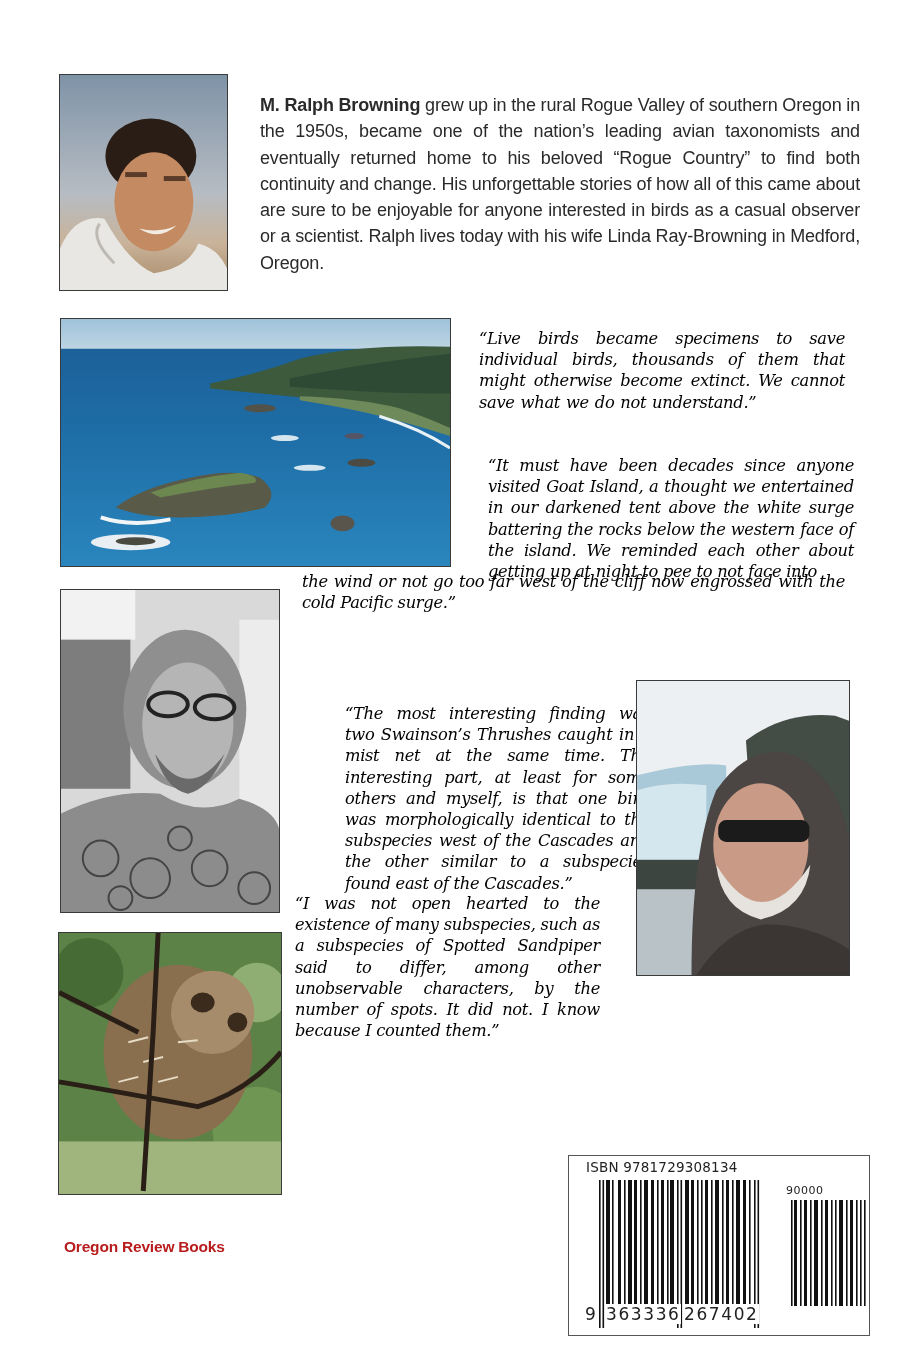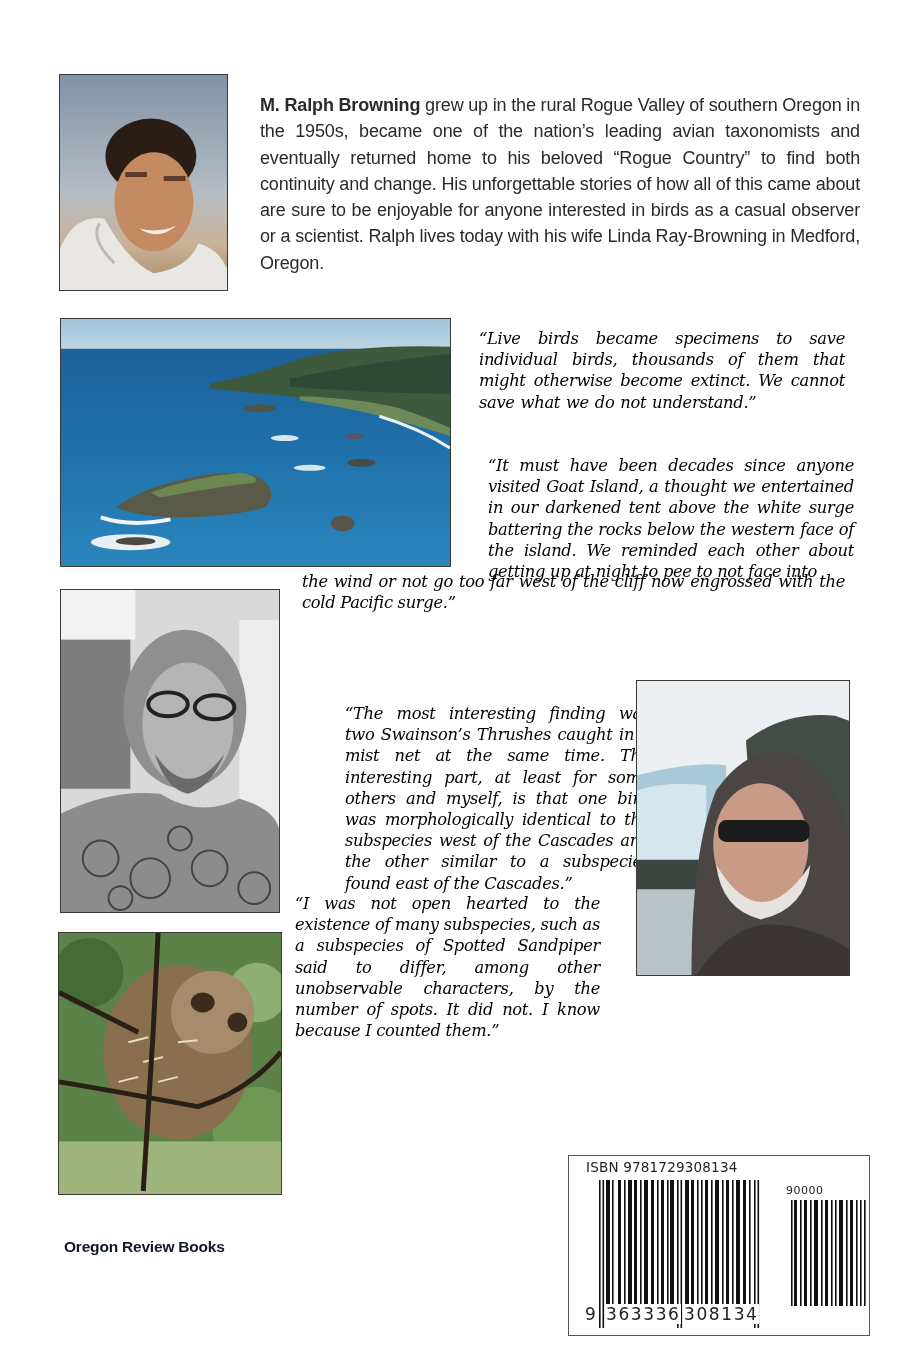--- a/index.html
+++ b/index.html
@@ -29,21 +29,21 @@
     font-family: "DejaVu Serif", "Liberation Serif", serif;
     font-style: italic; font-size: 16.3px; line-height: 21.2px;
     color: #000000; text-align: justify; text-align-last: left;
     letter-spacing: -0.3px;
   }
   .q p { margin: 0; }
 
   .publisher {
     left: 64px; top: 1238px;
     font-family: "Liberation Sans", "DejaVu Sans", sans-serif;
-    font-weight: bold; font-size: 15.5px; color: #0f172a;
+    font-weight: bold; font-size: 15.5px; color: #b91c1c;
     letter-spacing: -0.2px;
   }
 
   
   .barcode-box {
     left: 568px; top: 1141px; width: 302px; height: 181px;
     box-sizing: border-box; border: 1.5px solid #555; background: #fff; margin-top: 14px;
   }
   .isbn-label {
     position: absolute; left: 17px; top: 3px;
@@ -264,14 +264,14 @@
         <rect x="55" y="0" width="1.6" height="106"></rect>
       <rect x="59" y="0" width="3" height="106"></rect>
         <rect x="65" y="0" width="1.6" height="106"></rect>
       <rect x="69" y="0" width="1.6" height="106"></rect>
         <rect x="73" y="0" width="1.6" height="106"></rect>
     </g>
   </svg>
   <div class="addon-label">90000</div>
   <div class="digits" style="left:16px;">9</div>
   <div class="digits" style="left:37px;">363336</div>
-  <div class="digits" style="left:115px;">308134</div>
+  <div class="digits" style="left:115px;">267402</div>
 </div>
 
 </body></html>

